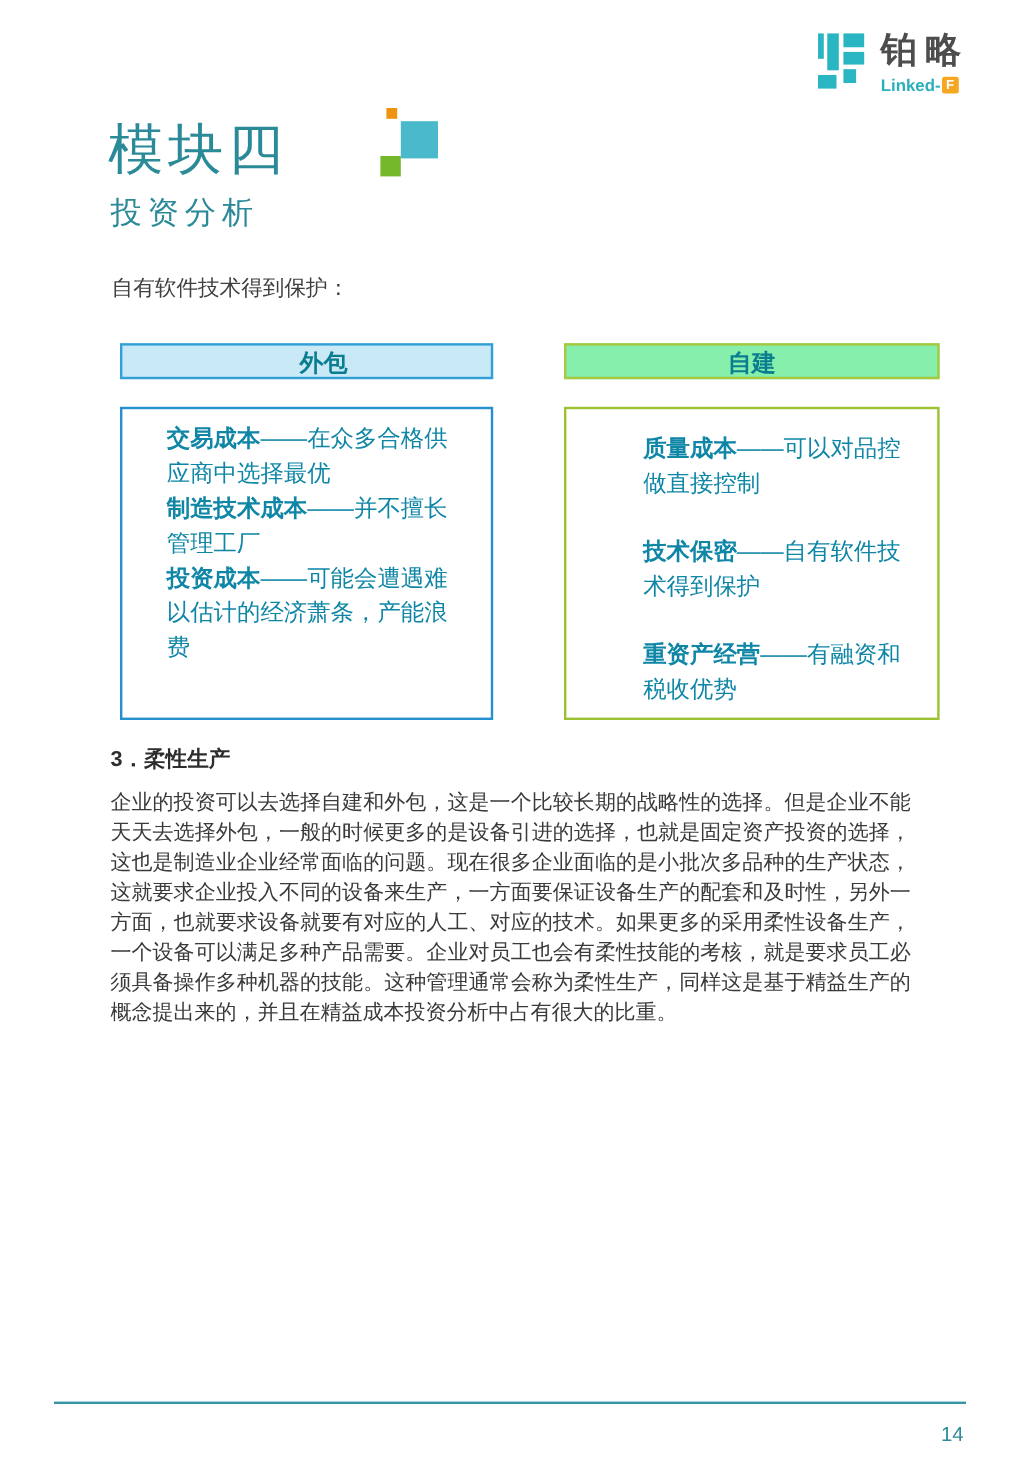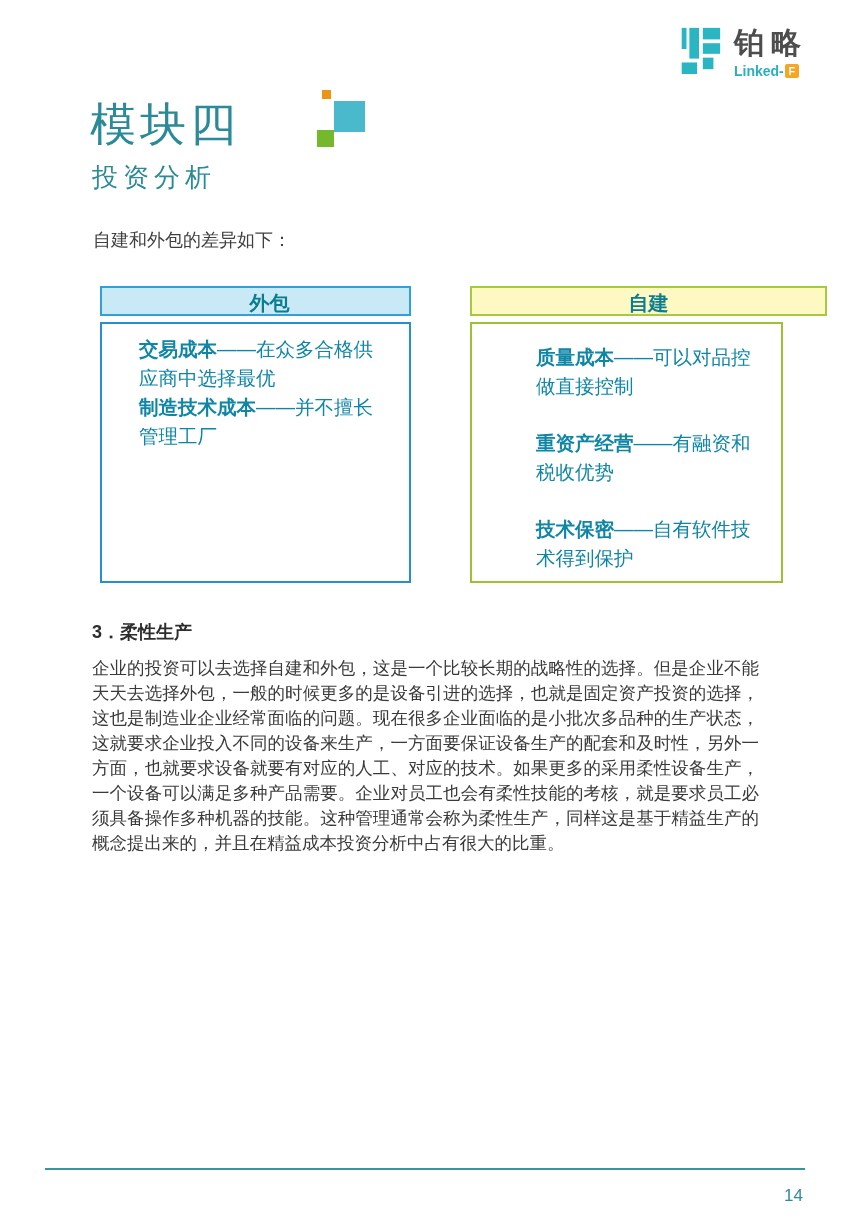--- a/index.html
+++ b/index.html
@@ -27,23 +27,23 @@
   .deco-teal{left:334px;top:101px;width:31px;height:31px;background:#4ab9cc;}
   .deco-green{left:317px;top:130px;width:17px;height:17px;background:#74b82c;}
 
   
   .intro{position:absolute;left:93px;top:228px;font-size:18px;color:#3f3f3f;}
 
   
   .cmp-header{position:absolute;top:286px;height:30px;line-height:30px;text-align:center;
     font-size:20px;font-weight:bold;color:#0b7d90;box-sizing:border-box;}
   .cmp-header.outsourcing{left:100px;width:311px;background:#c9e9f7;border:2px solid #31a0d6;padding-left:28px;}
-  .cmp-header.selfbuild{left:470px;width:357px;background:#fef9c3;border:2px solid #a6c93f;}
+  .cmp-header.selfbuild{left:470px;width:313px;background:#86efac;border:2px solid #a6c93f;}
 
-  .cmp-body{position:absolute;top:322px;height:261px;box-sizing:border-box;background:#ffffff;
+  .cmp-body{position:absolute;top:339px;height:261px;box-sizing:border-box;background:#ffffff;
     font-size:19.5px;line-height:29px;color:#0f86a6;}
   .cmp-body.outsourcing{left:100px;width:311px;border:2px solid #2590cf;padding:11px 18px 0 37px;}
   .cmp-body.selfbuild{left:470px;width:313px;border:2px solid #9cc232;padding:19px 16px 0 64px;}
   .cmp-item b{font-weight:bold;}
   .cmp-body.selfbuild .cmp-item{margin-bottom:28px;}
 
   
   .section-heading{position:absolute;left:92px;top:620px;font-size:18px;font-weight:bold;color:#2d2d2d;}
   .paragraphs{position:absolute;left:92px;top:656px;width:667px;}
   .para{font-size:17.5px;line-height:25px;color:#3a3a3a;text-align:justify;margin:0 0 24px 0;}
@@ -75,33 +75,34 @@
       </span>
   </div>
 </div>
 
 <div class="module-title">模块四</div>
 <div class="module-subtitle">投资分析</div>
 <div class="deco deco-orange"></div>
 <div class="deco deco-teal"></div>
 <div class="deco deco-green"></div>
 
-<div class="intro">自建和外包的差异如下：</div>
+<div class="intro">自有软件技术得到保护：</div>
 
 <div class="cmp-header outsourcing">外包</div>
 <div class="cmp-body outsourcing">
   <div class="cmp-item"><b>交易成本</b><span>——在众多合格供应商中选择最优</span></div>
   <div class="cmp-item"><b>制造技术成本</b><span>——并不擅长管理工厂</span></div>
+  <div class="cmp-item"><b>投资成本</b><span>——可能会遭遇难以估计的经济萧条，产能浪费</span></div>
 </div>
 
 <div class="cmp-header selfbuild">自建</div>
 <div class="cmp-body selfbuild">
   <div class="cmp-item"><b>质量成本</b><span>——可以对品控做直接控制</span></div>
+  <div class="cmp-item"><b>技术保密</b><span>——自有软件技术得到保护</span></div>
   <div class="cmp-item"><b>重资产经营</b><span>——有融资和税收优势</span></div>
-  <div class="cmp-item"><b>技术保密</b><span>——自有软件技术得到保护</span></div>
 </div>
 
 <div class="section-heading">3．柔性生产</div>
 <div class="paragraphs">
   <p class="para">企业的投资可以去选择自建和外包，这是一个比较长期的战略性的选择。但是企业不能天天去选择外包，一般的时候更多的是设备引进的选择，也就是固定资产投资的选择，这也是制造业企业经常面临的问题。现在很多企业面临的是小批次多品种的生产状态，这就要求企业投入不同的设备来生产，一方面要保证设备生产的配套和及时性，另外一方面，也就要求设备就要有对应的人工、对应的技术。如果更多的采用柔性设备生产，一个设备可以满足多种产品需要。企业对员工也会有柔性技能的考核，就是要求员工必须具备操作多种机器的技能。这种管理通常会称为柔性生产，同样这是基于精益生产的概念提出来的，并且在精益成本投资分析中占有很大的比重。</p>
 </div>
 
 <div class="footer-line"></div>
 <div class="page-number">14</div>
 

